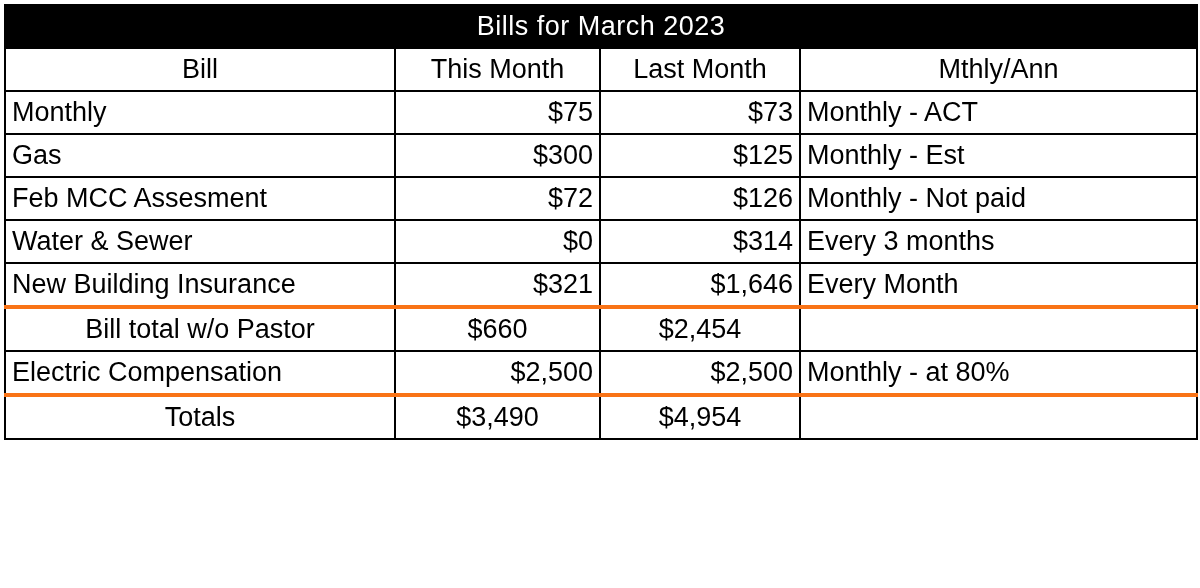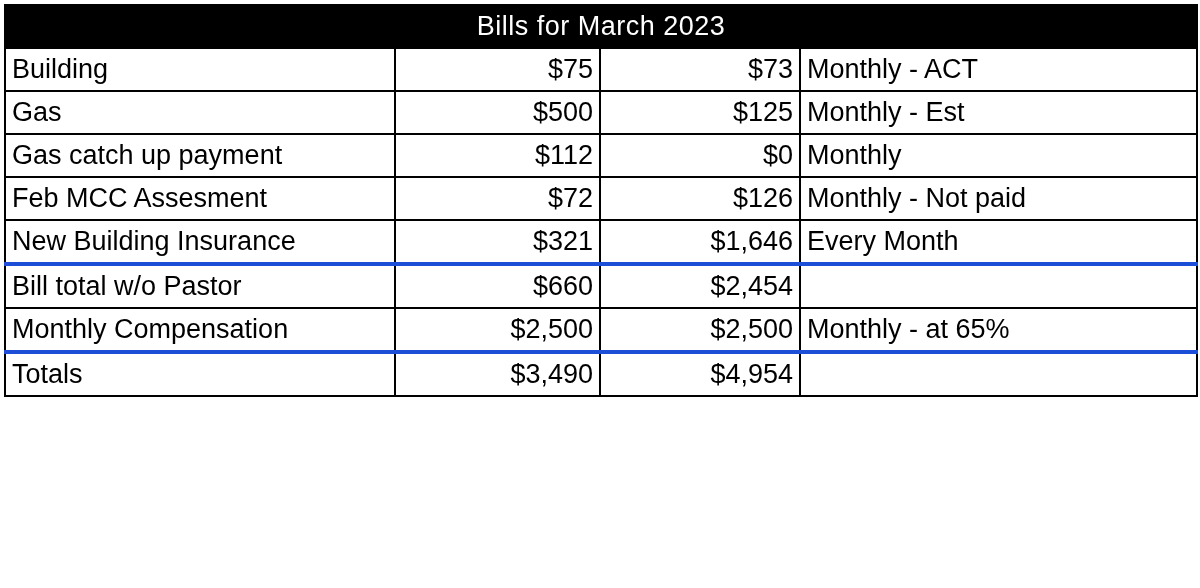--- a/index.html
+++ b/index.html
@@ -56,84 +56,91 @@
   .hdr {
     text-align: center;
     font-size: 28px;
   }
   .hdr-left { text-align: center; }
 
   .txt-left  { text-align: left; }
   .txt-right { text-align: right; }
 
   tr.thick-top > td {
-    border-top: 4px solid #1d4ed8;
+    border-top: 4px solid #f97316;
+    text-align: center;
   }
   .bold { font-weight: bold; }
   .totals-label { font-weight: bold; font-size: 29px; }
 </style>
 </head>
 <body>
 
 <div class="sheet">
   <table class="bills">
     <colgroup>
       <col class="c-bill">
       <col class="c-this">
       <col class="c-last">
       <col class="c-freq">
     </colgroup>
     <tbody>
       <tr>
         <td class="title-cell" colspan="4">Bills for March 2023</td>
       </tr>
+      <tr>
+        <td class="hdr hdr-left">Bill</td>
+        <td class="hdr">This Month</td>
+        <td class="hdr">Last Month</td>
+        <td class="hdr">Mthly/Ann</td>
+      </tr>
 
       <tr>
-        <td class="txt-left">Building</td>
+        <td class="txt-left">Monthly</td>
         <td class="txt-right">$75</td>
         <td class="txt-right">$73</td>
         <td class="txt-left">Monthly - ACT</td>
       </tr>
       <tr>
         <td class="txt-left">Gas</td>
-        <td class="txt-right">$500</td>
+        <td class="txt-right">$300</td>
         <td class="txt-right">$125</td>
         <td class="txt-left">Monthly - Est</td>
-      </tr>
-      <tr>
-        <td class="txt-left">Gas catch up payment</td>
-        <td class="txt-right">$112</td>
-        <td class="txt-right">$0</td>
-        <td class="txt-left">Monthly</td>
       </tr>
       <tr>
         <td class="txt-left">Feb MCC Assesment</td>
         <td class="txt-right">$72</td>
         <td class="txt-right">$126</td>
         <td class="txt-left">Monthly - Not paid</td>
+      </tr>
+      <tr>
+        <td class="txt-left">Water &amp; Sewer</td>
+        <td class="txt-right">$0</td>
+        <td class="txt-right">$314</td>
+        <td class="txt-left">Every 3 months</td>
       </tr>
       <tr>
         <td class="txt-left">New Building Insurance</td>
         <td class="txt-right">$321</td>
         <td class="txt-right">$1,646</td>
         <td class="txt-left">Every Month</td>
       </tr>
 
       <tr class="thick-top">
         <td class="txt-left">Bill total w/o Pastor</td>
         <td class="txt-right bold">$660</td>
         <td class="txt-right bold">$2,454</td>
         <td class="txt-left"></td>
       </tr>
 
       <tr>
-        <td class="txt-left">Monthly Compensation</td>
+        <td class="txt-left">Electric Compensation</td>
         <td class="txt-right">$2,500</td>
         <td class="txt-right">$2,500</td>
-        <td class="txt-left">Monthly - at 65%</td>
+        <td class="txt-left">Monthly - at 80%</td>
       </tr>
 
       <tr class="thick-top">
         <td class="txt-left totals-label">Totals</td>
         <td class="txt-right bold">$3,490</td>
         <td class="txt-right bold">$4,954</td>
         <td class="txt-left"></td>
       </tr>
     </tbody>
   </table>

